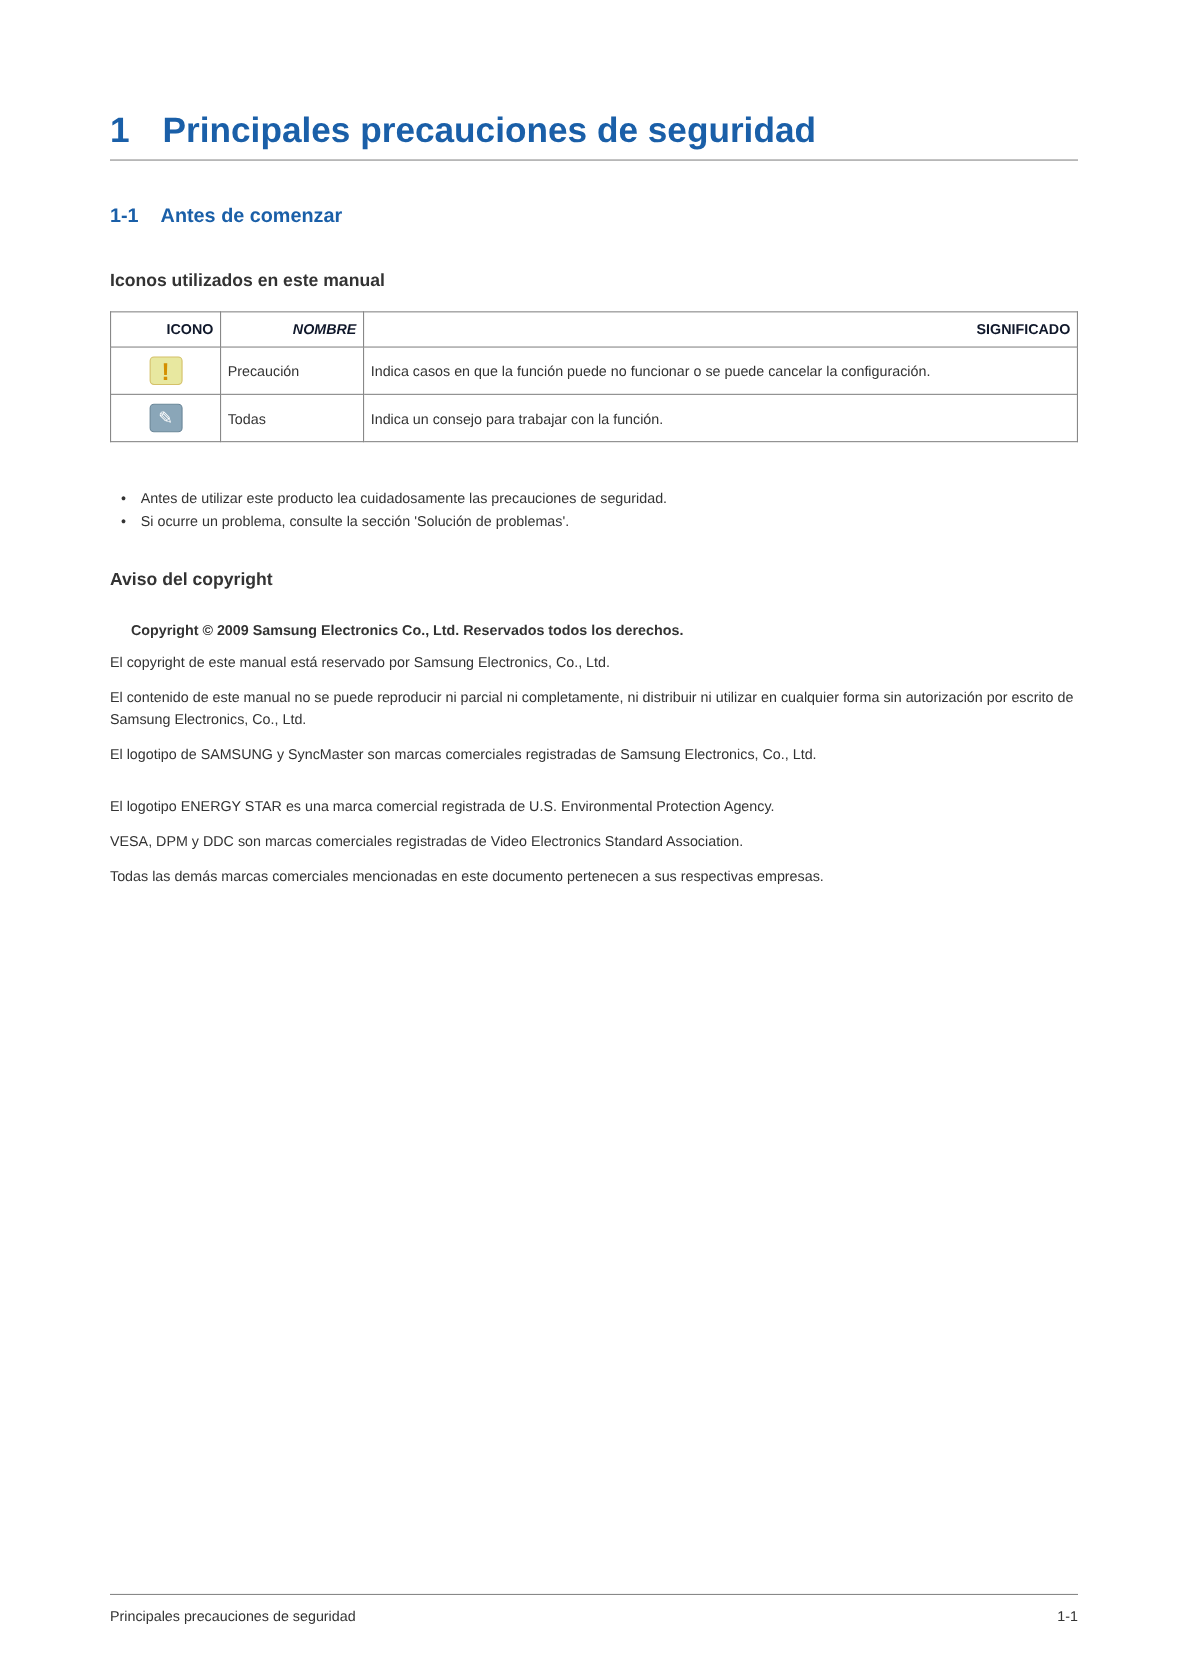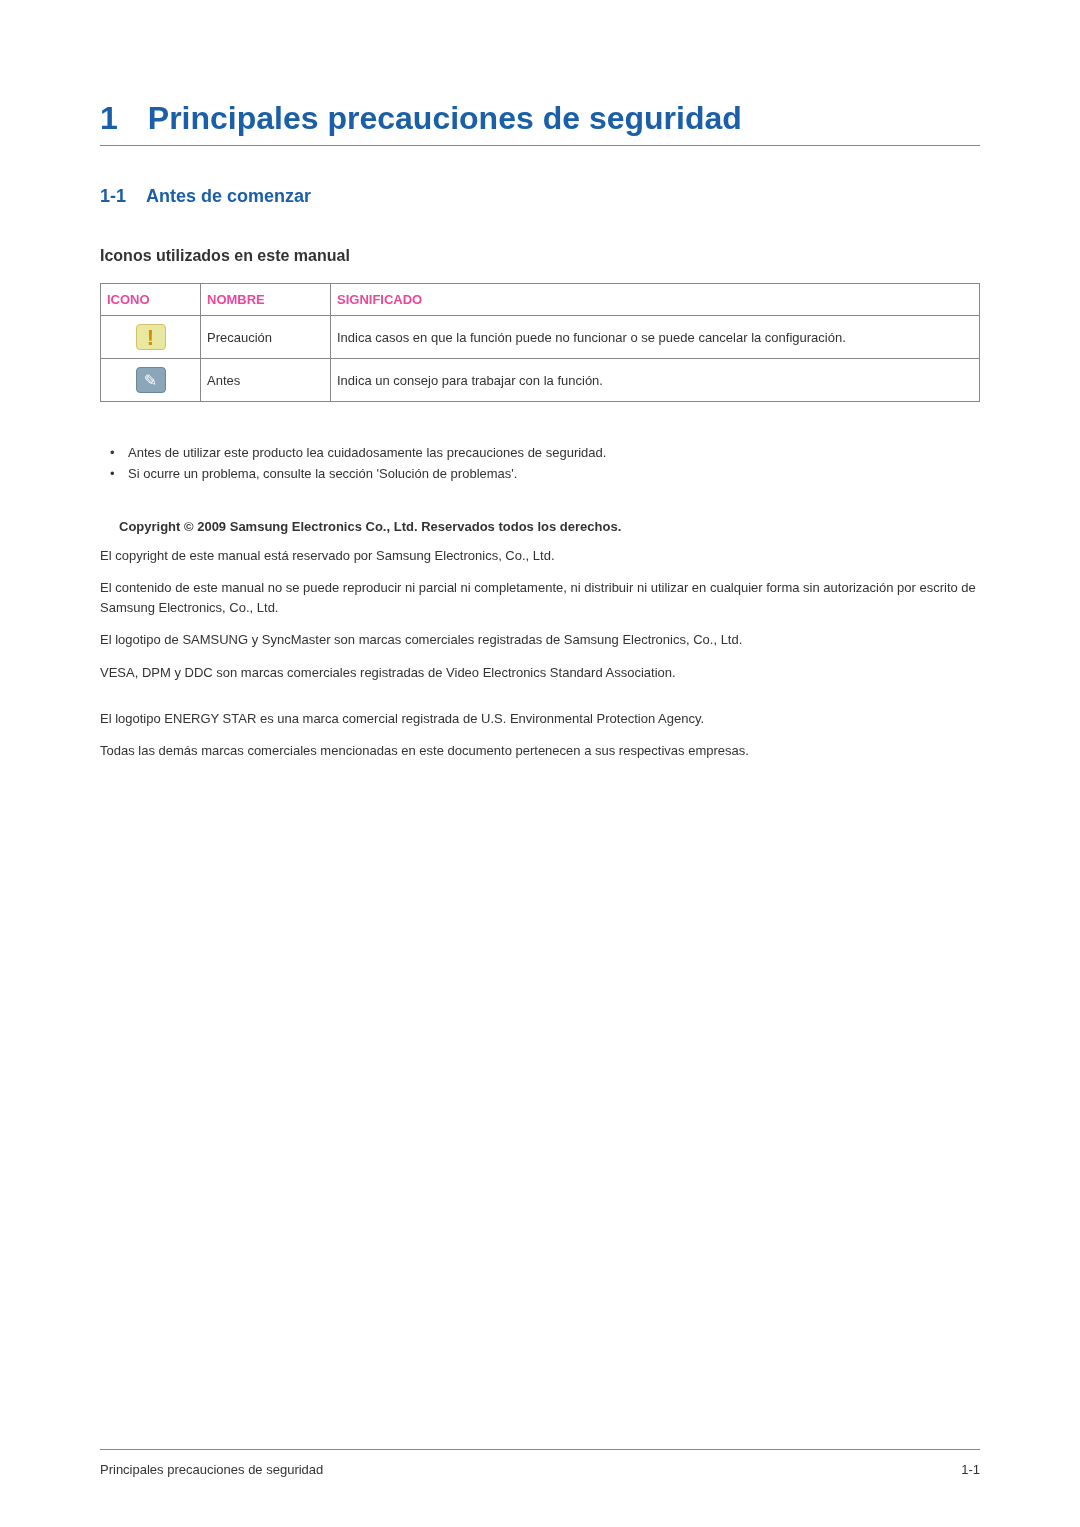--- a/index.html
+++ b/index.html
@@ -61,41 +61,42 @@
       font-size: 16px;
       font-weight: bold;
       margin-bottom: 18px;
     }
     table.icon-table {
       width: 100%;
       border-collapse: collapse;
       margin-bottom: 40px;
     }
     table.icon-table th {
-      color: #ec4899;
-      font-size: 13px;
-      font-weight: bold;
-      text-align: left;
+      color: #0f172a;
+      font-size: 13px;
+      font-weight: bold;
+      text-align: right;
       padding: 8px 6px;
       border: 1px solid #888;
       background: #fff;
     }
     table.icon-table td {
       font-size: 13px;
       color: #333;
       padding: 8px 6px;
       border: 1px solid #888;
       vertical-align: middle;
     }
     .col-icon {
       width: 100px;
       text-align: center;
     }
     .col-name {
       width: 130px;
+      font-style: italic;
     }
     .icon-caution {
       display: inline-block;
       width: 30px;
       height: 26px;
       background: #e8e8a0;
       border: 1px solid #d4c068;
       border-radius: 4px;
       position: relative;
       text-align: center;
@@ -197,40 +198,41 @@
         <td class="col-icon">
           <span class="icon-caution">!</span>
         </td>
         <td>Precaución</td>
         <td>Indica casos en que la función puede no funcionar o se puede cancelar la configuración.</td>
       </tr>
       <tr>
         <td class="col-icon">
           <span class="icon-note">✎</span>
         </td>
-        <td>Antes</td>
+        <td>Todas</td>
         <td>Indica un consejo para trabajar con la función.</td>
       </tr>
     </tbody>
   </table>
 
   <ul class="bullet-list">
     <li>Antes de utilizar este producto lea cuidadosamente las precauciones de seguridad.</li>
     <li>Si ocurre un problema, consulte la sección 'Solución de problemas'.</li>
   </ul>
 
+  <div class="subsection">Aviso del copyright</div>
 
   <p class="body-text-bold">Copyright © 2009 Samsung Electronics Co., Ltd. Reservados todos los derechos.</p>
 
   <p class="body-text">El copyright de este manual está reservado por Samsung Electronics, Co., Ltd.</p>
   <p class="body-text">El contenido de este manual no se puede reproducir ni parcial ni completamente, ni distribuir ni utilizar en cualquier forma sin autorización por escrito de Samsung Electronics, Co., Ltd.</p>
   <p class="body-text">El logotipo de SAMSUNG y SyncMaster son marcas comerciales registradas de Samsung Electronics, Co., Ltd.</p>
+  <p class="body-text spacer-above">El logotipo ENERGY STAR es una marca comercial registrada de U.S. Environmental Protection Agency.</p>
+
   <p class="body-text">VESA, DPM y DDC son marcas comerciales registradas de Video Electronics Standard Association.</p>
-
-  <p class="body-text spacer-above">El logotipo ENERGY STAR es una marca comercial registrada de U.S. Environmental Protection Agency.</p>
   <p class="body-text">Todas las demás marcas comerciales mencionadas en este documento pertenecen a sus respectivas empresas.</p>
 
 </div>
 
 <div class="footer">
   <span>Principales precauciones de seguridad</span>
   <span>1-1</span>
 </div>
 
 </body></html>

